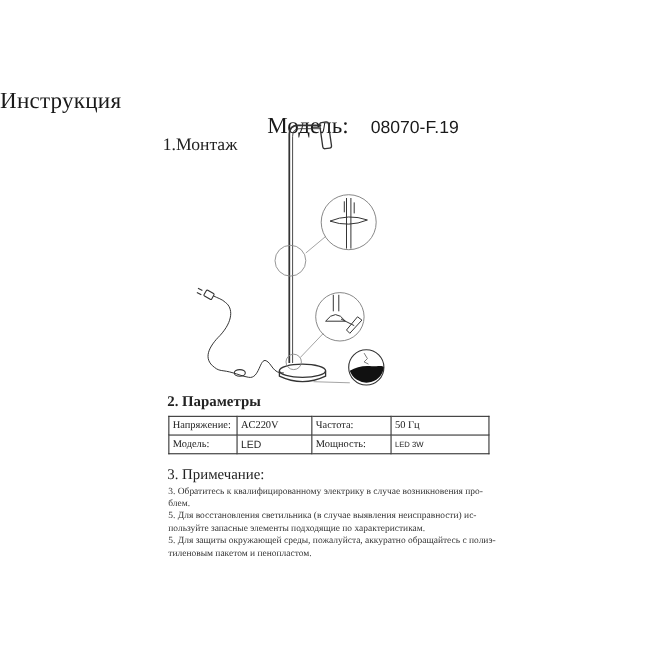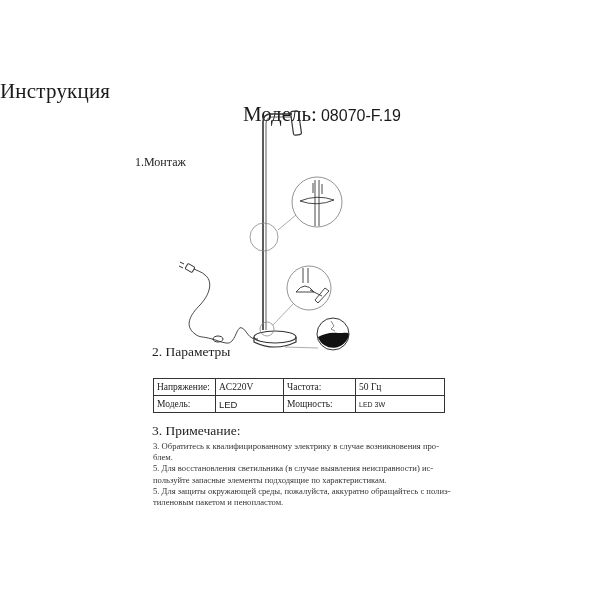--- a/index.html
+++ b/index.html
@@ -1,22 +1,22 @@
 <!DOCTYPE html>
 <html><head>
 <meta charset="utf-8">
 <style>
   html, body { margin:0; padding:0; background:#ffffff; }
   body { width:600px; height:600px; position:relative; overflow:hidden; font-family:"Liberation Serif", "DejaVu Serif", serif; color:#222; }
   .abs { position:absolute; }
   .title { left:0; width:600px; top:79px; text-align:left; font-size:21px; letter-spacing:0.2px; color:#1a1a1a; }
   .model { left:243px; top:102px; font-size:21px; color:#1a1a1a; white-space:nowrap; }
-  .model .code { font-family:"Liberation Sans", "DejaVu Sans", sans-serif; font-size:16px; margin-left:4px; }
-  .sec1 { left:135px; top:123px; font-size:12px;margin-top:32px; }
-  .sec2 { left:152px; top:344px; font-size:13.5px; }
+  .model .code { font-family:"Liberation Sans", "DejaVu Sans", sans-serif; font-size:16px; margin-left:20px; }
+  .sec1 { left:148px; top:123px; font-size:16px; }
+  .sec2 { left:152px; top:357px; font-size:13.5px;font-weight:bold; }
   .sec3 { left:152px; top:423px; font-size:13.5px; }
   table.params { position:absolute; left:153px; top:378px; width:292px; border-collapse:collapse; font-size:9.5px; }
   table.params td { border:1px solid #333; height:16px; padding:0 3px; vertical-align:middle;margin-left:36px; }
   table.params td.c1 { width:55px; }
   table.params td.c2 { width:61px; }
   table.params td.c3 { width:65px; }
   .sans { font-family:"Liberation Sans", "DejaVu Sans", sans-serif; }
   .small { font-size:7px; }
   .notes { left:153px; top:441px; width:320px; font-size:8.6px; line-height:11.2px; color:#333; }
   .notes div { margin:0; }

